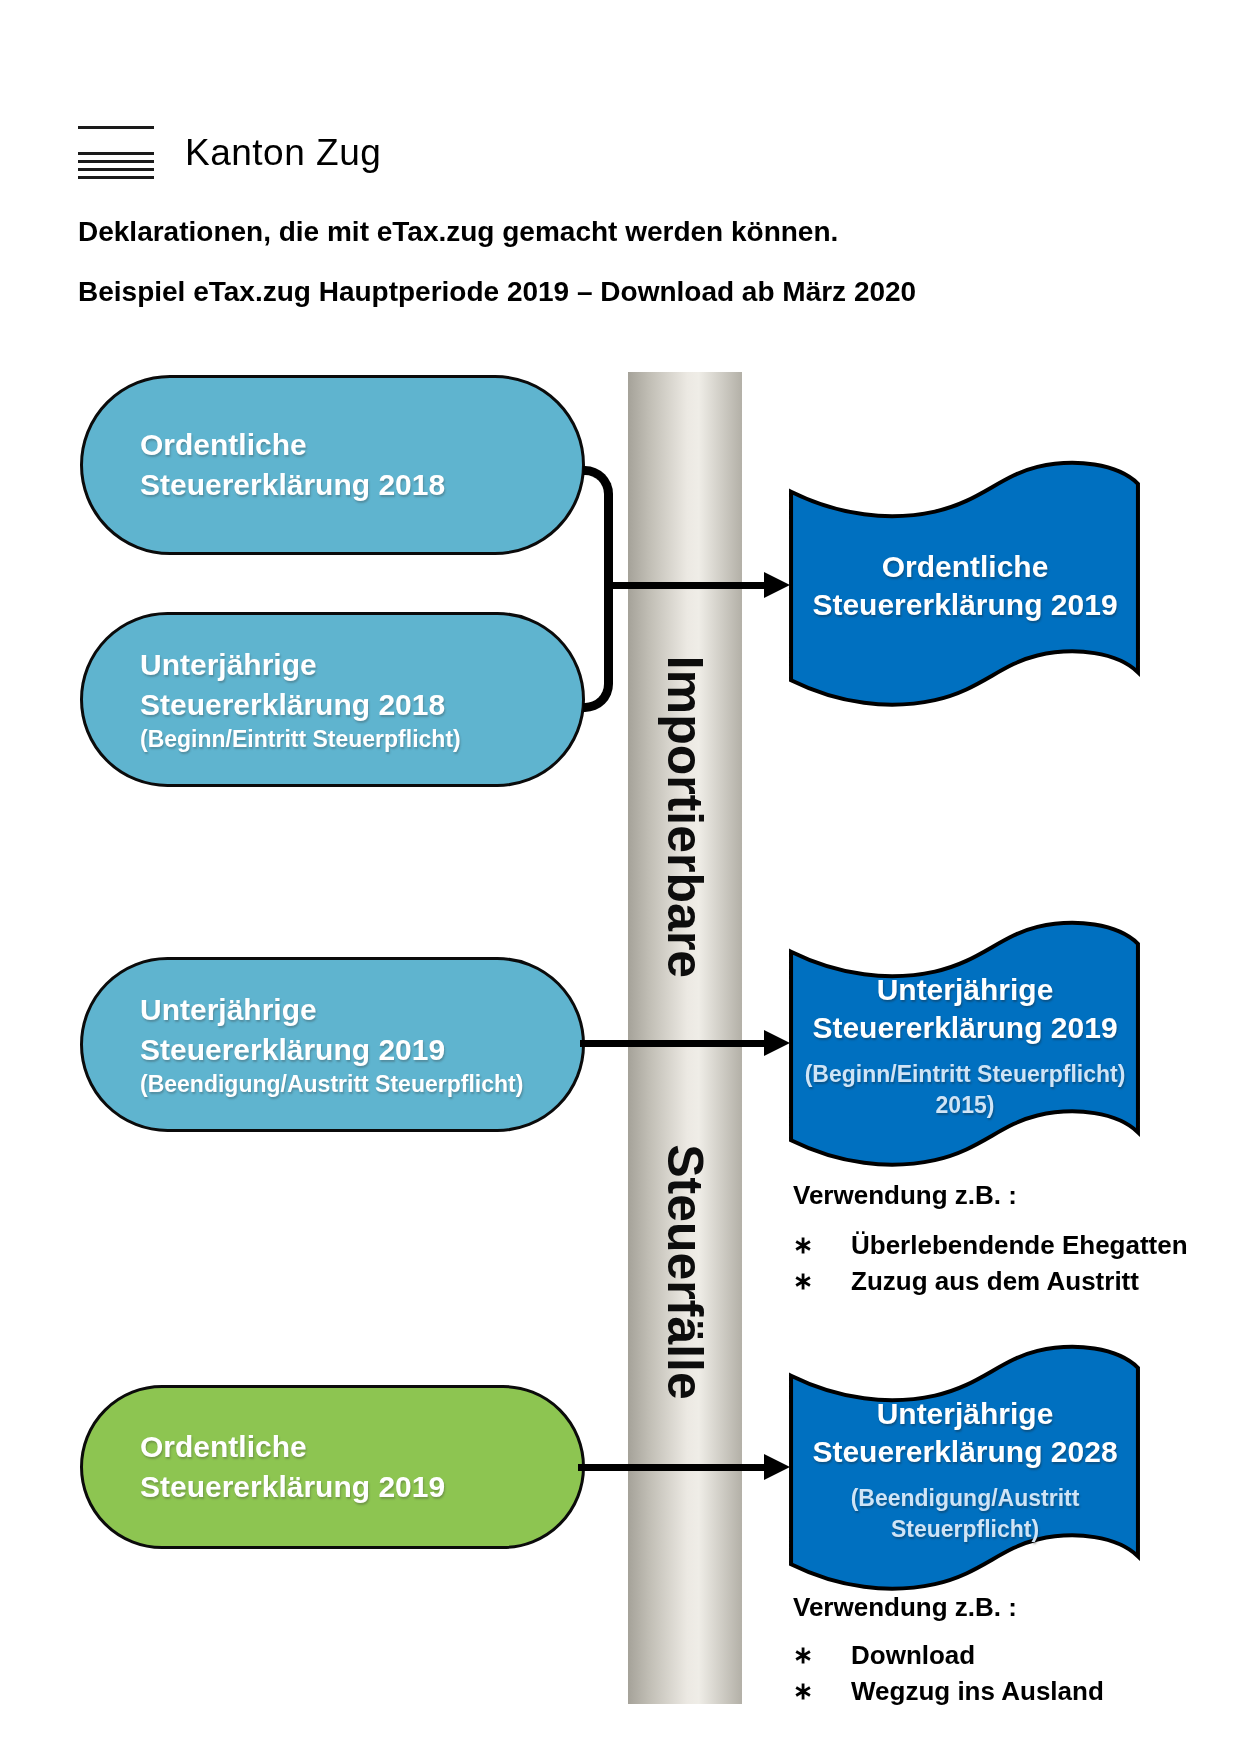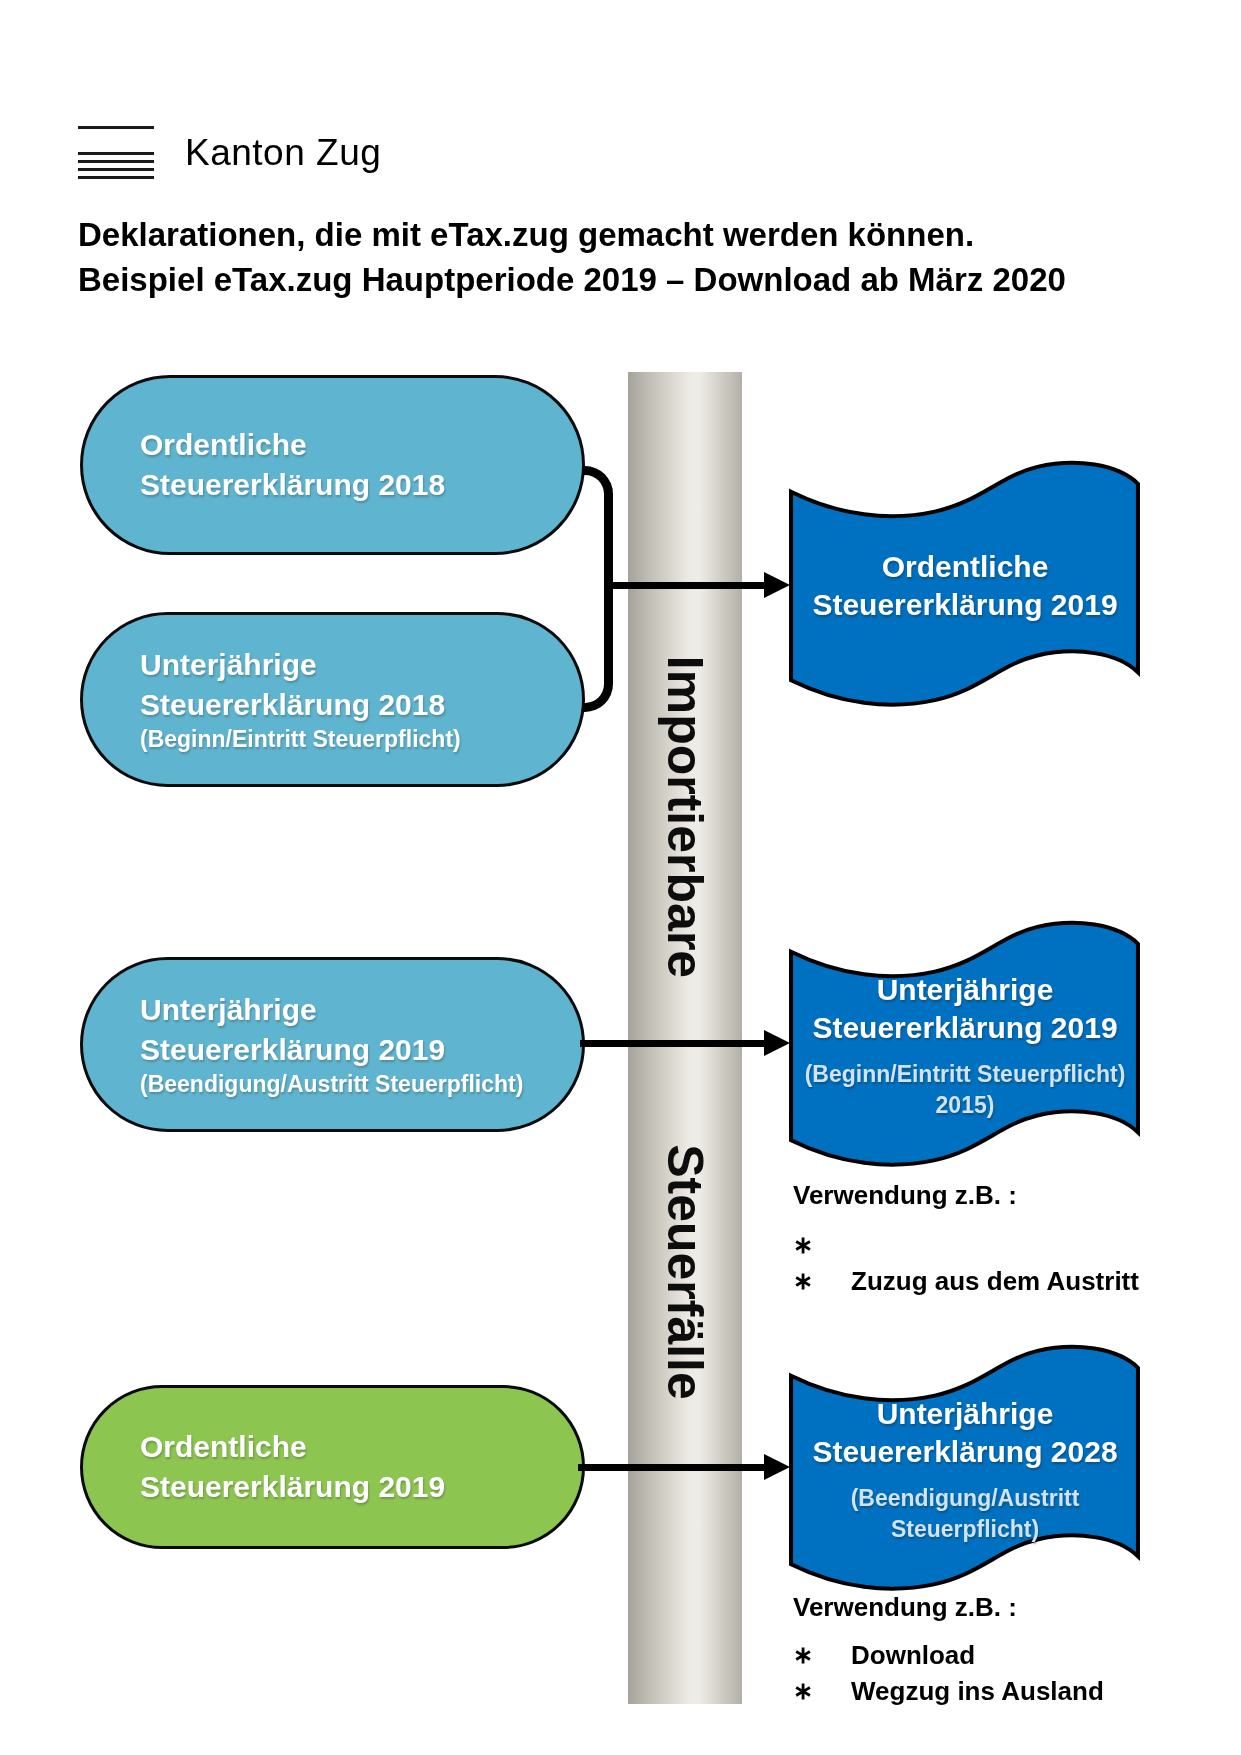--- a/index.html
+++ b/index.html
@@ -4,21 +4,21 @@
 <style>
   html,body { margin:0; padding:0; background:#ffffff; }
   .stage {
     position:relative; width:1241px; height:1755px; background:#ffffff;
     font-family:"Liberation Sans", sans-serif; overflow:hidden; color:#000;margin-top:22px;
   }
 
   
   .logo-line { position:absolute; left:78px; width:76px; height:3px; background:#1a1a1a; }
   .wordmark { position:absolute; left:185px; top:110px; font-size:37px; letter-spacing:0.5px; color:#000; }
-  .intro { position:absolute; left:78px; font-size:33px; font-weight:bold; color:#000; white-space:nowrap; }
+  .intro { position:absolute; left:78px; font-size:28px; font-weight:bold; color:#000; white-space:nowrap; }
 
   
   .src-box {
     position:absolute; left:80px; width:505px; box-sizing:border-box;
     background:#5FB4CF; border:3px solid #0b0b0b; border-radius:92px;
     display:flex; flex-direction:column; justify-content:center;
     padding-left:57px; color:#ffffff; font-weight:bold;
     text-shadow:1px 2px 2px rgba(50,50,50,0.30);
   }
   .src-box .main { font-size:30px; line-height:40px; }
@@ -75,21 +75,21 @@
   <div>
     <div class="logo-line" style="top:104px;"></div>
     <div class="logo-line" style="top:130px;"></div>
     <div class="logo-line" style="top:138px;"></div>
     <div class="logo-line" style="top:146px;"></div>
     <div class="logo-line" style="top:154px;"></div>
     <div class="wordmark">Kanton Zug</div>
   </div>
 
   <div class="intro" style="top:194px;">Deklarationen, die mit eTax.zug gemacht werden können.</div>
-  <div class="intro" style="top:239px;">Beispiel eTax.zug Hauptperiode 2019 – Download ab März 2020</div>
+  <div class="intro" style="top:254px;">Beispiel eTax.zug Hauptperiode 2019 – Download ab März 2020</div>
 
   <div class="import-bar"></div>
   <div class="bar-label" style="left:455px; top:766px; width:460px;">Importierbare</div>
   <div class="bar-label" style="left:495px; top:1221px; width:380px;">Steuerfälle</div>
 
   <div class="src-box" style="top:353px; height:180px;">
     <div class="main">Ordentliche</div>
     <div class="main">Steuererklärung 2018</div>
   </div>
 
@@ -154,20 +154,21 @@
       <div class="main">Unterjährige</div>
       <div class="main">Steuererklärung 2028</div>
       <div class="sub gap">(Beendigung/Austritt Steuerpflicht)</div>
     </div>
   </div>
 
   <div class="usage" style="top:1158px;">
     <div class="heading">Verwendung z.B. :</div>
     <div class="row">
       <span class="bullet">∗</span>
+      <span>Überlebendende Ehegatten</span>
     </div>
     <div class="row">
       <span class="bullet">∗</span>
       <span>Zuzug aus dem Austritt</span>
     </div>
   </div>
 
   <div class="usage" style="top:1570px;">
     <div class="heading" style="margin-bottom:18px;">Verwendung z.B. :</div>
     <div class="row">

